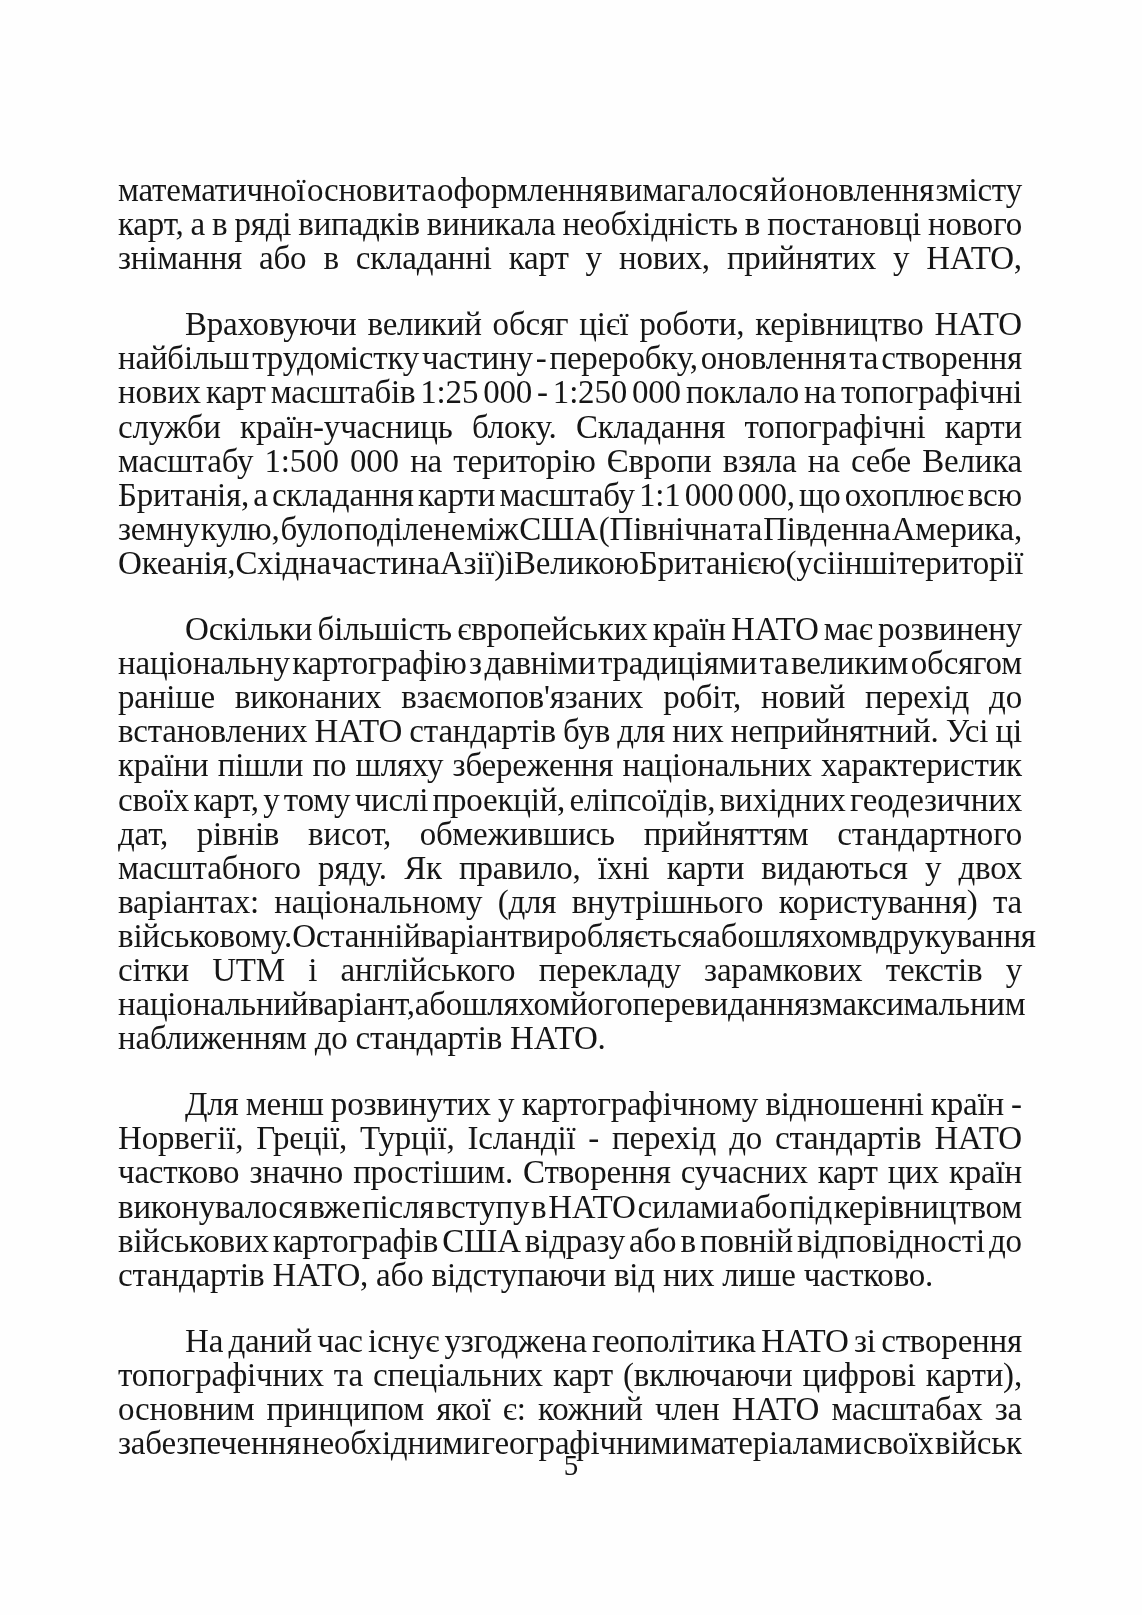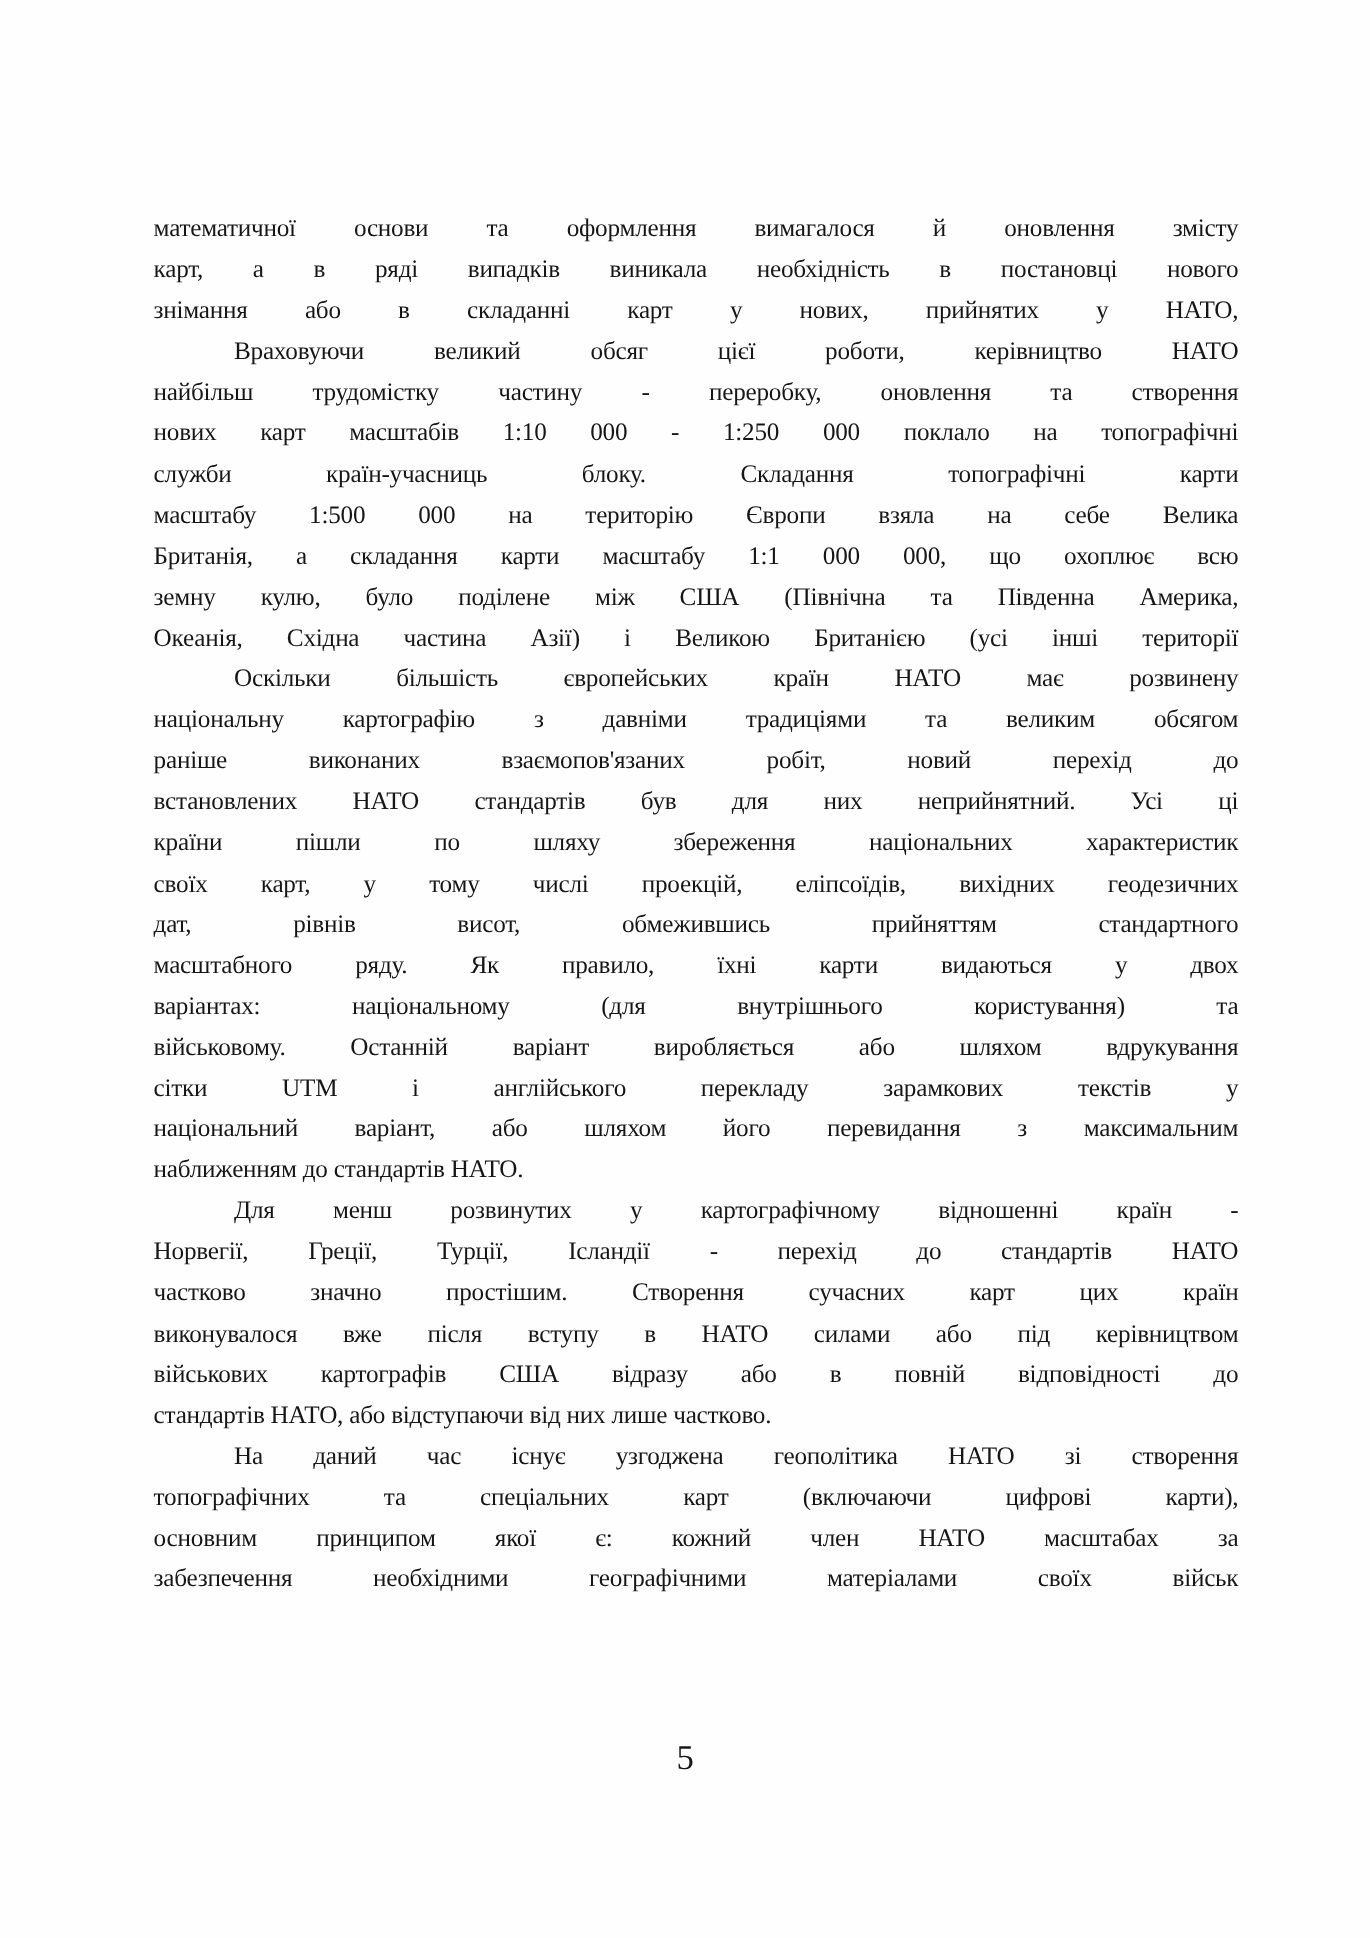--- a/index.html
+++ b/index.html
@@ -11,24 +11,24 @@
     position: relative;
     width: 1142px;
     height: 1615px;
     background: #fefefe;
     overflow: hidden;
     font-family: "Liberation Serif", "DejaVu Serif", serif;
     color: #161616;
   }
   .text-block {
     position: absolute;
-    left: 128px;
+    left: 118px;
     top: 173px;
     width: 904px;
-    font-size: 21px;
+    font-size: 33px;
     letter-spacing: -0.2px;
   }
   .paragraph {
     margin: 0;
     padding: 0;
   }
   .line {
     height: 34.1px;
     line-height: 34.1px;
     white-space: nowrap;
@@ -37,20 +37,21 @@
   .line.justify {
     display: flex;
     justify-content: space-between;
   }
   .line.justify span {
     white-space: pre;
     flex: 0 0 auto;
   }
   .line.indent {
     padding-left: 67px;
+    margin-top: 32px;
   }
   .page-number {
     position: absolute;
     left: 0;
     top: 1448px;
     width: 100%;
     text-align: center;
     font-size: 29px;
     line-height: 34px;
     color: #161616;
@@ -114,21 +115,21 @@
           <span>-</span>
           <span>переробку,</span>
           <span>оновлення</span>
           <span>та</span>
           <span>створення</span>
         </div>
         <div class="line justify">
           <span>нових</span>
           <span>карт</span>
           <span>масштабів</span>
-          <span>1:10</span>
+          <span>1:25</span>
           <span>000</span>
           <span>-</span>
           <span>1:250</span>
           <span>000</span>
           <span>поклало</span>
           <span>на</span>
           <span>топографічні</span>
         </div>
         <div class="line justify">
           <span>служби</span>

